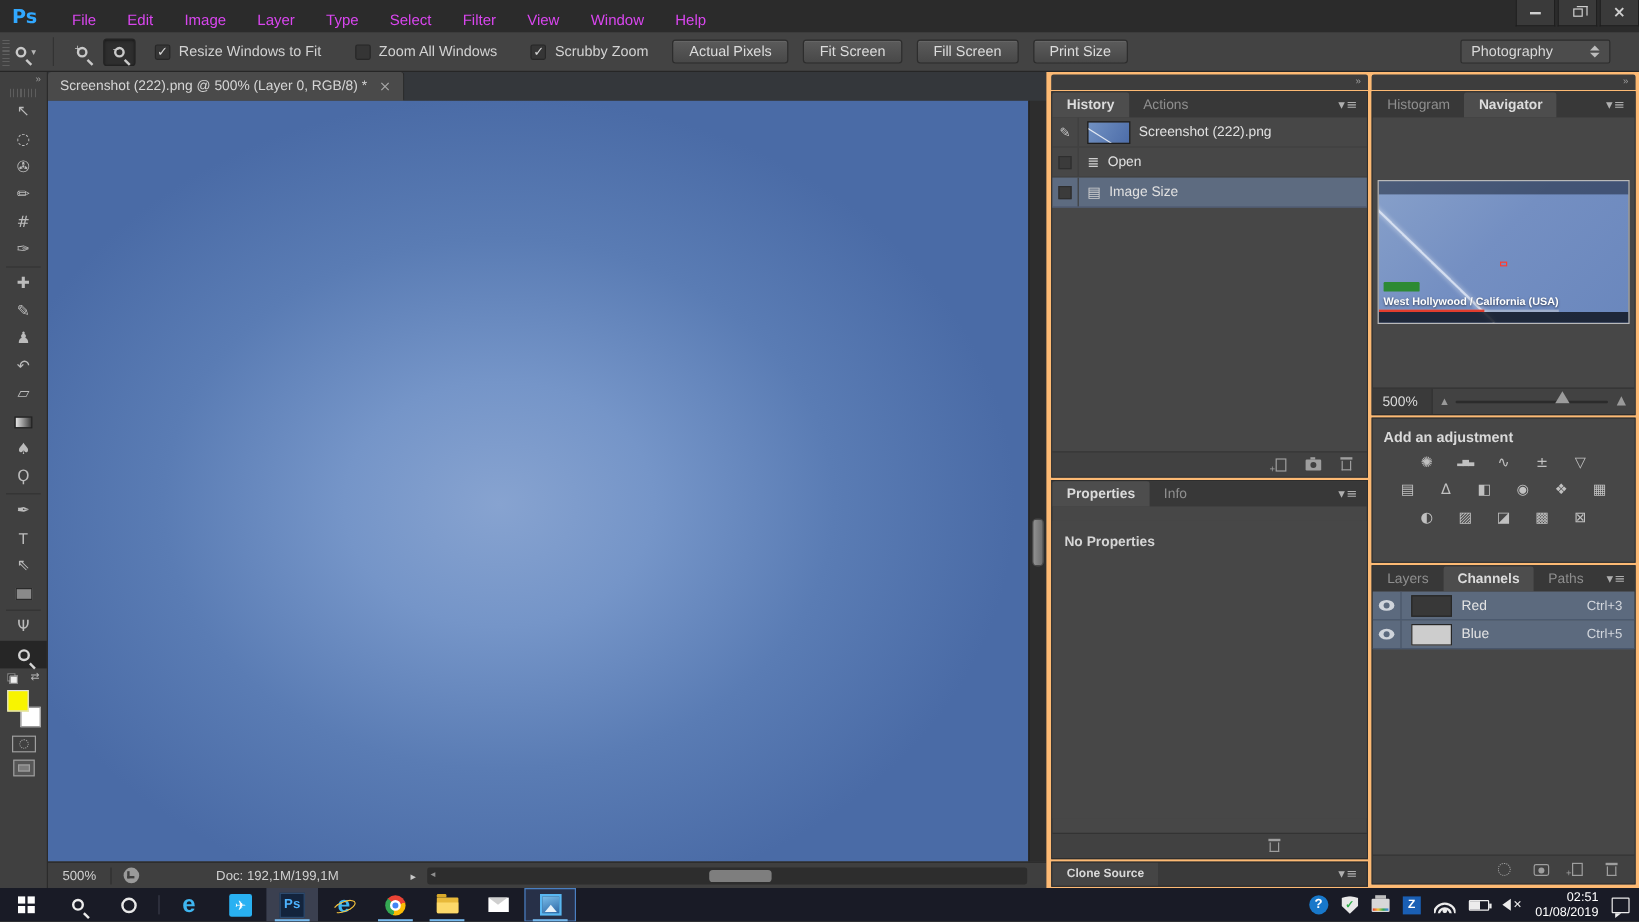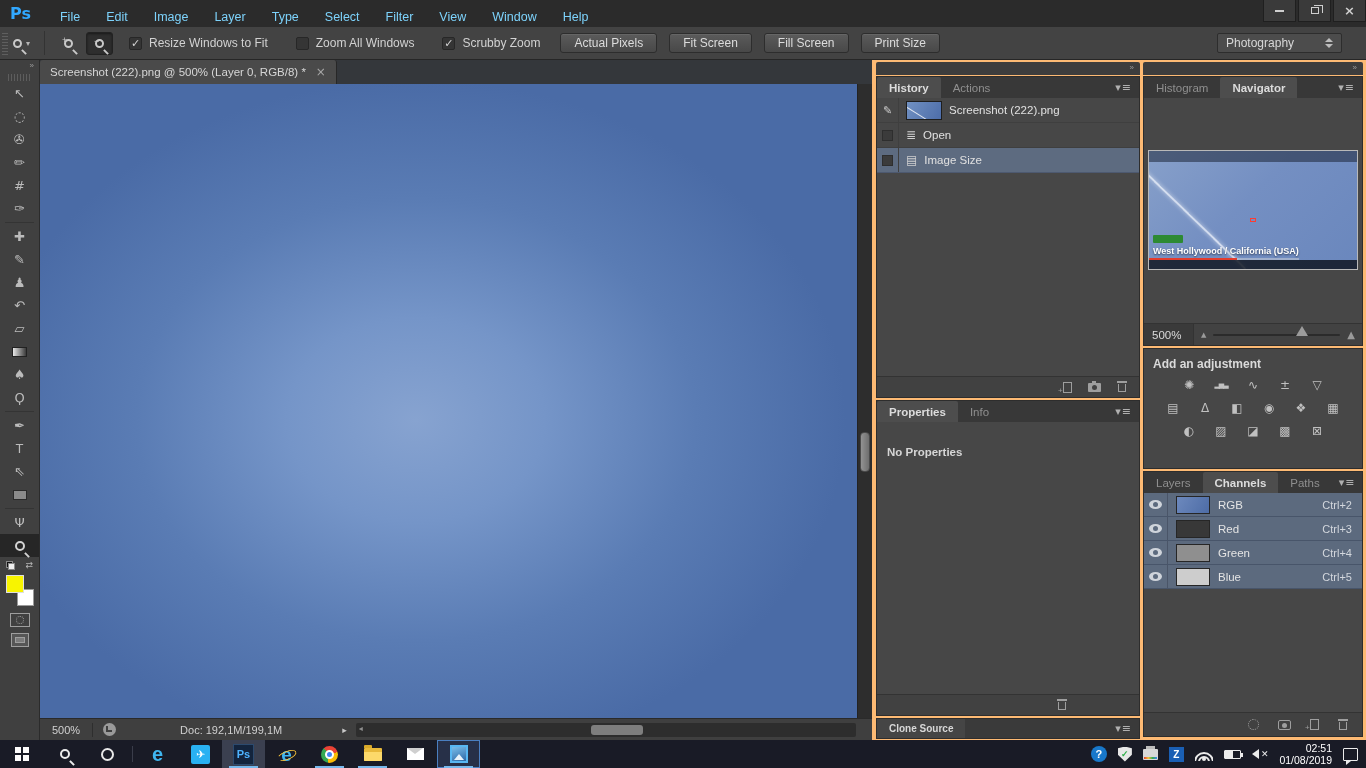--- a/index.html
+++ b/index.html
@@ -3,21 +3,21 @@
 <meta charset="utf-8">
 <style>
   * { margin:0; padding:0; box-sizing:border-box; }
   html,body { width:1366px; height:768px; overflow:hidden; }
   body { position:relative; background:#393939; font-family:"Liberation Sans",sans-serif; font-size:12px; color:#d9d9d9; }
   .g { font-family:"DejaVu Sans",sans-serif; }
 
   
   #menubar { position:absolute; left:0; top:0; width:1366px; height:27px; background:#2b2b2b; display:flex; align-items:center; }
   .ps-logo { color:#31a8ff; font-weight:bold; font-size:16px; padding:0 16px 0 10px; font-family:"DejaVu Sans",sans-serif; }
-  .menu-item { padding:0 13px; height:20px; line-height:27px; color:#7dd3fc; font-size:12.5px; }
+  .menu-item { padding:0 13px; height:20px; line-height:27px; color:#d946ef; font-size:12.5px; }
   .win-controls { margin-left:auto; display:flex; height:27px; align-items:flex-start; }
   .wc { width:33px; height:22px; display:flex; align-items:center; justify-content:center; color:#cfcfcf; background:#3a3a3a; border:1px solid #1f1f1f; border-top:none; margin-left:2px; }
   .wc .min { width:9px; height:0; border-bottom:2px solid #cfcfcf; display:block; }
   .wc .rest { width:8px; height:7px; border:1px solid #cfcfcf; position:relative; display:block; }
   .wc .rest::before { content:""; position:absolute; left:2px; top:-3px; width:8px; height:7px; border:1px solid #cfcfcf; border-bottom:none; border-left:none; }
   .wc.close { font-size:13px; font-weight:bold; }
 
   
   #optionsbar { position:absolute; left:0; top:27px; width:1366px; height:33px; background:#434343; border-bottom:1px solid #262626; display:flex; align-items:center; }
   .vgrip { width:6px; height:24px; margin:0 5px 0 2px; background:repeating-linear-gradient(0deg,#5f5f5f 0 1px,transparent 1px 3px); }
@@ -518,39 +518,23 @@
         <span class="ptab">Layers</span>
         <span class="ptab active">Channels</span>
         <span class="ptab">Paths</span>
         <span class="pmenu"></span>
       </div>
       <div class="pbody">
         <div class="chrow">
           <span class="eyecell">
               <span class="eye"></span>
             </span>
-          <span class="chthumb t-rgb"></span>
-          <span class="chname">RGB</span>
-          <span class="chshort">Ctrl+2</span>
-        </div>
-        <div class="chrow">
-          <span class="eyecell">
-              <span class="eye"></span>
-            </span>
           <span class="chthumb t-red"></span>
           <span class="chname">Red</span>
           <span class="chshort">Ctrl+3</span>
-        </div>
-        <div class="chrow">
-          <span class="eyecell">
-              <span class="eye"></span>
-            </span>
-          <span class="chthumb t-green"></span>
-          <span class="chname">Green</span>
-          <span class="chshort">Ctrl+4</span>
         </div>
         <div class="chrow">
           <span class="eyecell">
               <span class="eye"></span>
             </span>
           <span class="chthumb t-blue"></span>
           <span class="chname">Blue</span>
           <span class="chshort">Ctrl+5</span>
         </div>
       </div>

